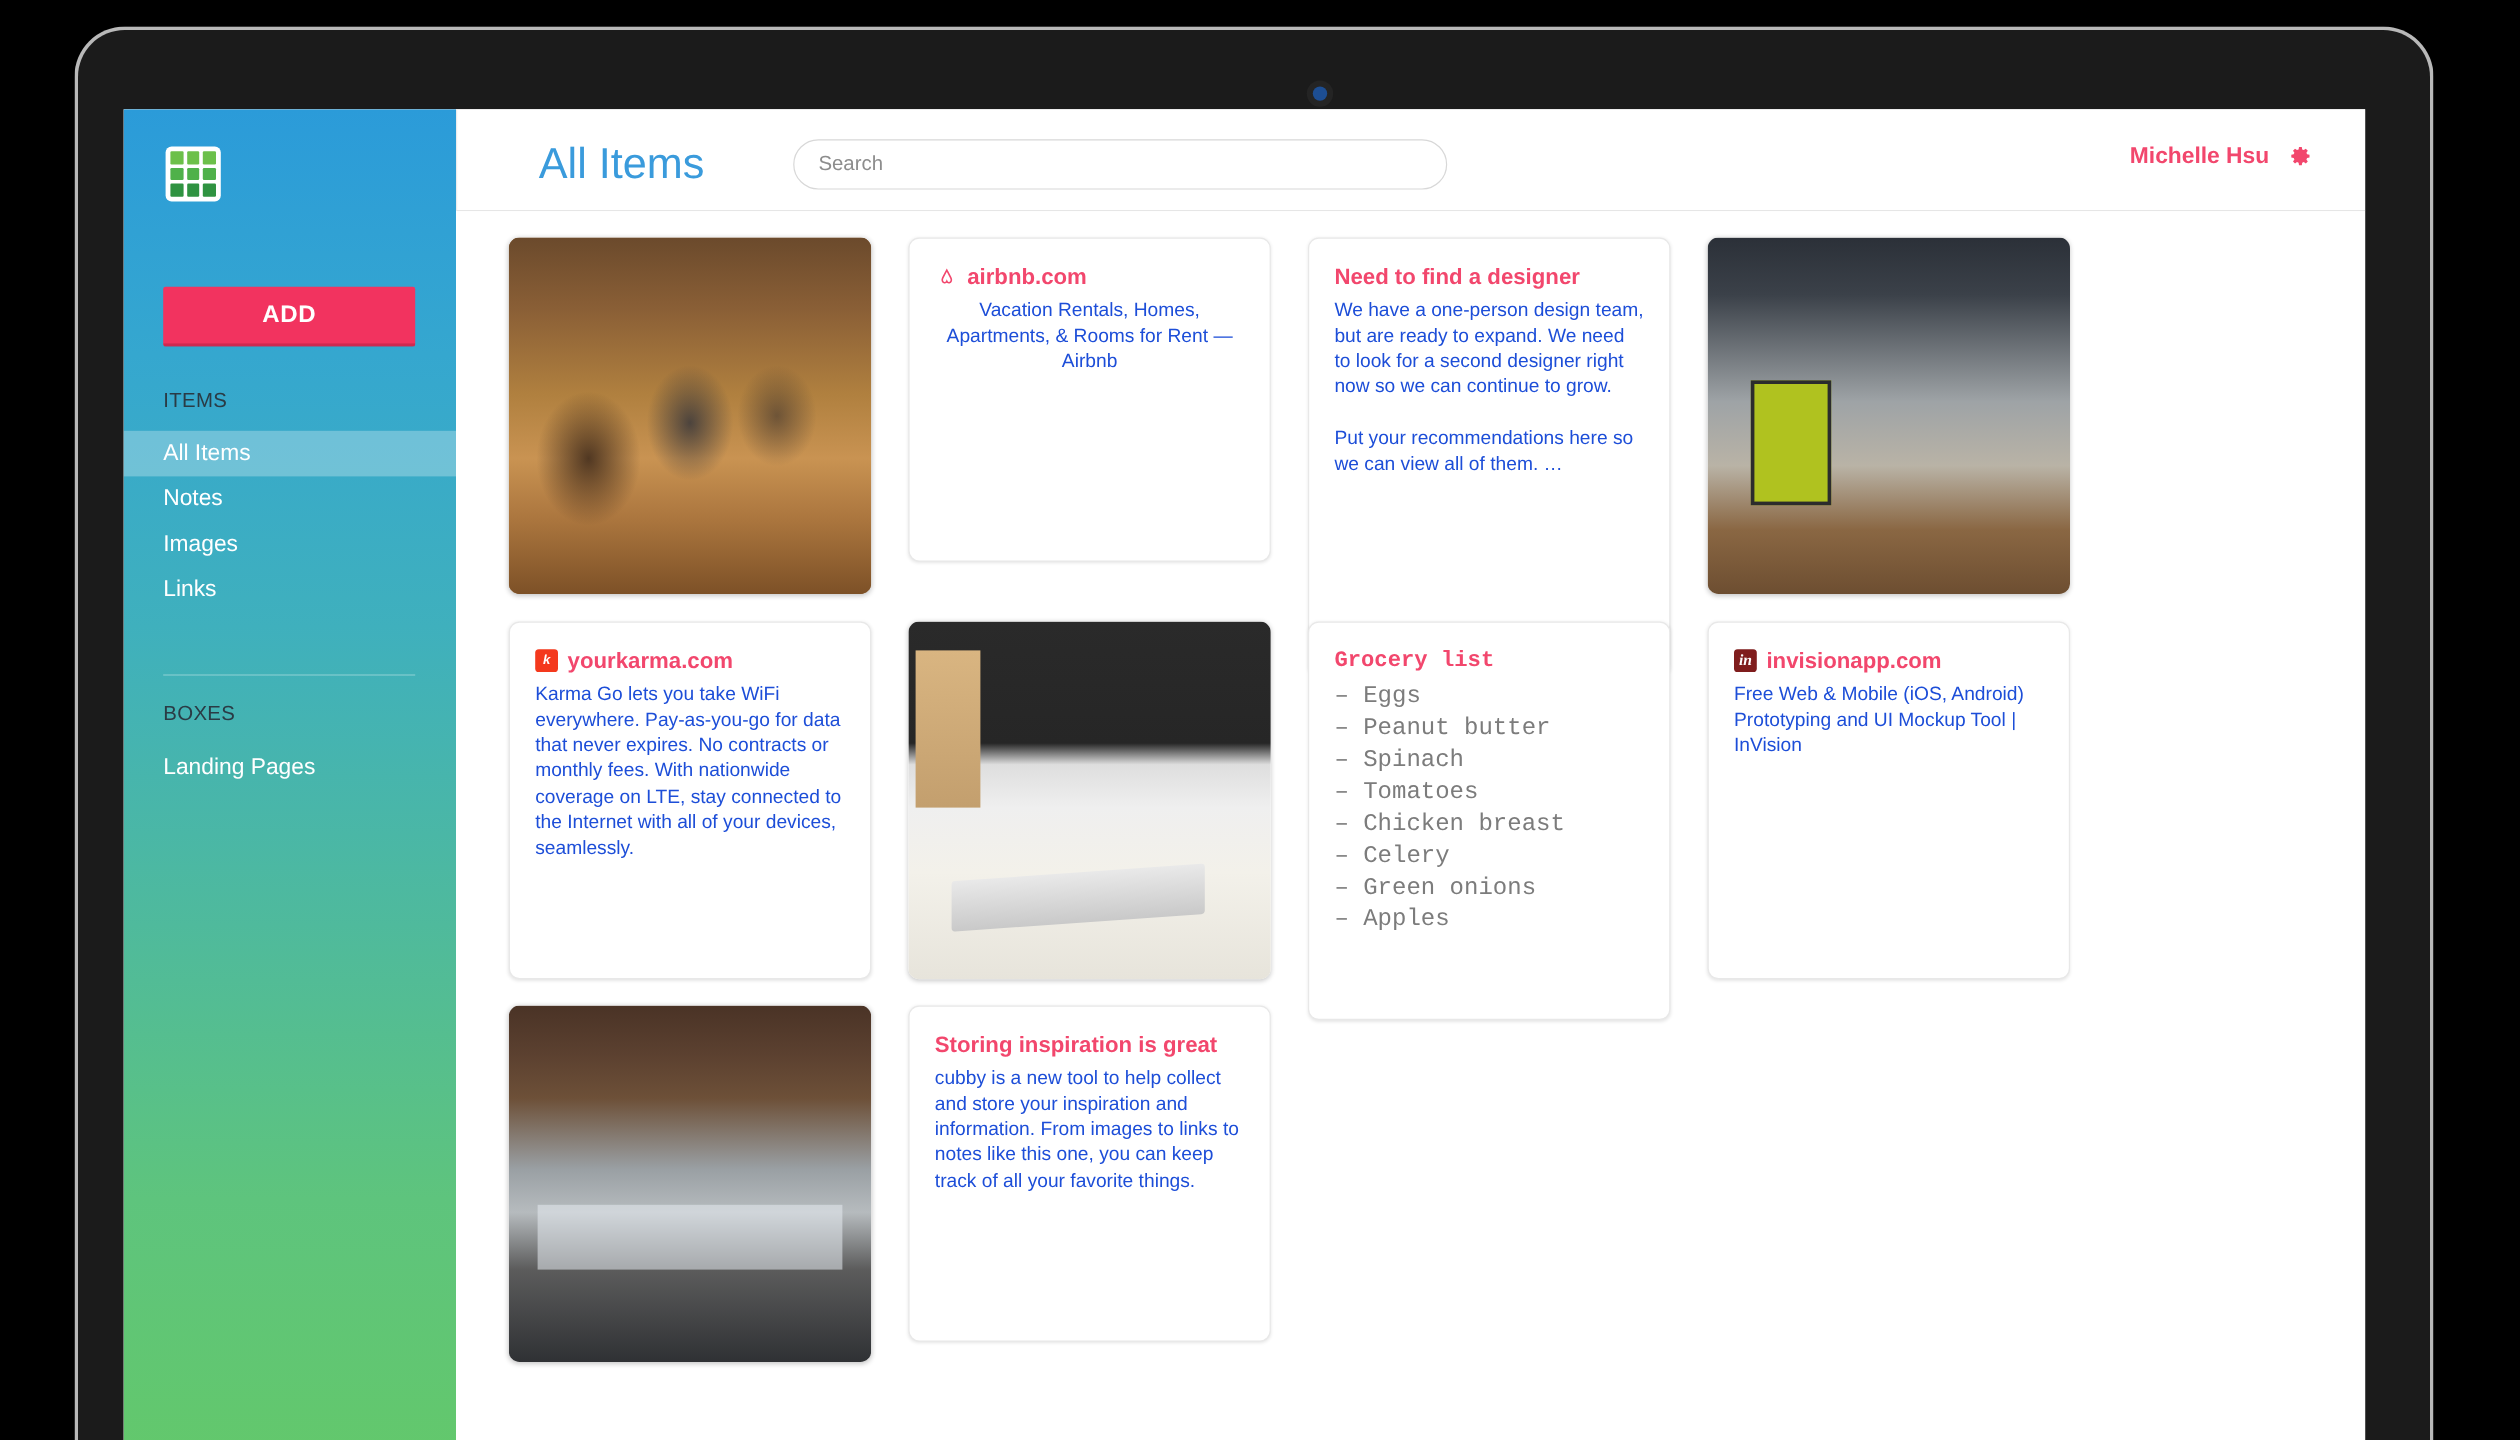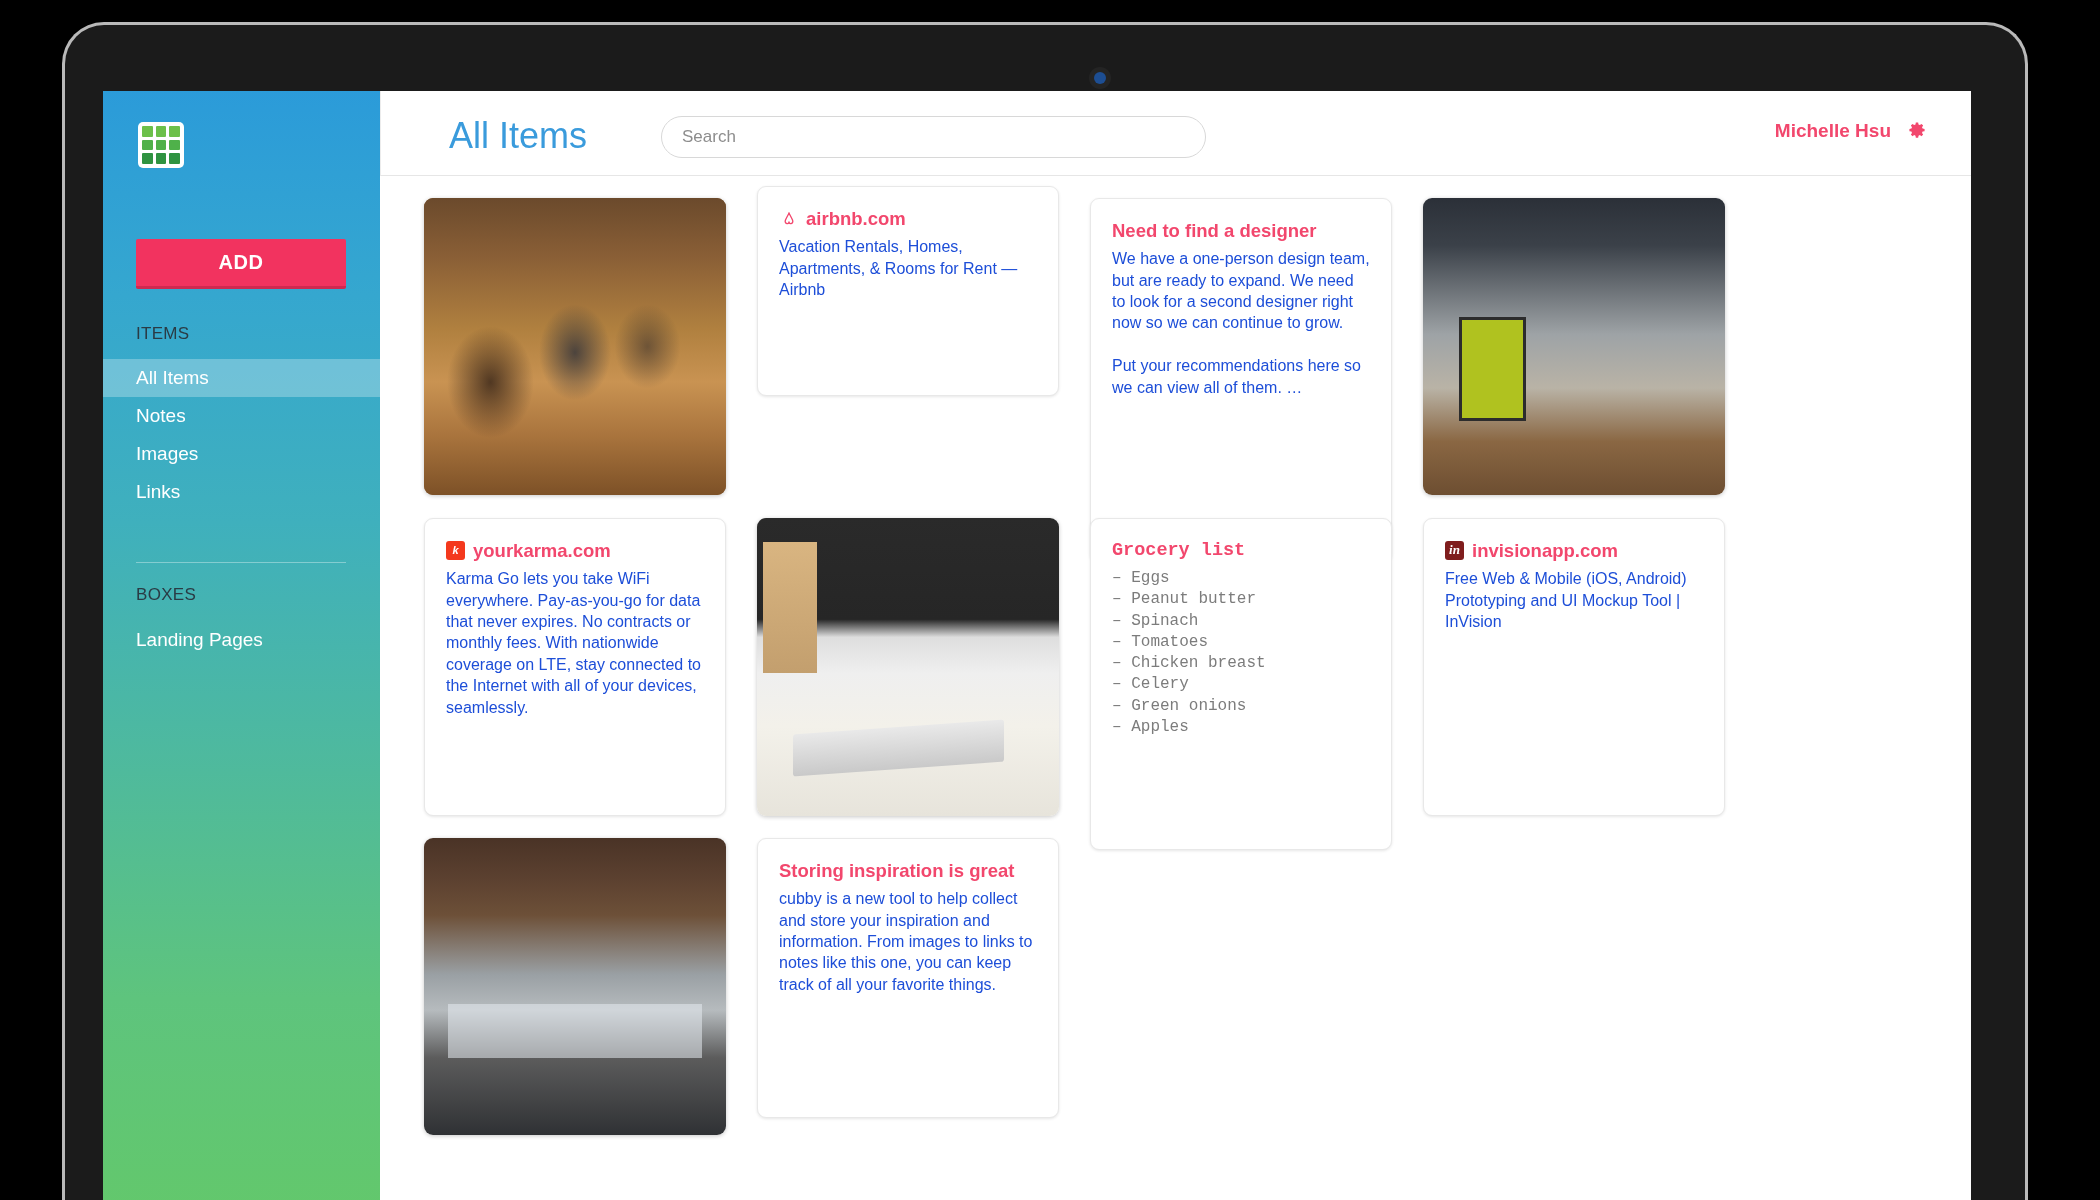--- a/index.html
+++ b/index.html
@@ -198,21 +198,21 @@
     width: 19px; height: 19px;
     border-radius: 3px;
     flex: 0 0 19px;
     display: flex; align-items: center; justify-content: center;
     font-size: 12px; color: #fff; font-weight: bold;
   }
   .fav.karma { background: #f4391d; font-style: italic; font-size: 11px; }
   .fav.invision { background: #7f1d1d; font-style: italic; font-family: "Liberation Serif", serif; font-size: 13px; }
   .fav.airbnb { background: transparent; }
 
-  .glist { font-size: 16px; line-height: 1.33; color: #7c7c7c; }
+  .glist { font-size: 20px; line-height: 1.33; color: #7c7c7c; }
 
   
   .ph { width: 100%; height: 100%; }
 
   .ph-bar {
     background:
       radial-gradient(ellipse 70px 90px at 22% 62%, rgba(40,25,18,.75), transparent 62%),
       radial-gradient(ellipse 60px 80px at 50% 52%, rgba(45,48,58,.78), transparent 60%),
       radial-gradient(ellipse 55px 70px at 74% 50%, rgba(60,50,45,.6), transparent 60%),
       linear-gradient(180deg, #6b4a2c 0%, #8a5f36 20%, #b0803f 44%, #c99352 62%, #a9743d 80%, #7d5127 100%),
@@ -331,21 +331,21 @@
         </span>
       </div>
     </div>
 
     <div id="content">
 
       <div class="card photo" style="left:44px; top:22px; width:302px; height:297px;">
         <div class="ph ph-bar"></div>
       </div>
 
-      <div class="card note" style="left:377px; top:10px; width:302px; height:210px;">
+      <div class="card note" style="left:377px; top:22px; width:302px; height:270px;text-align:center;">
         <div class="card-title">
           <span class="fav airbnb">
             <svg viewBox="0 0 24 24" width="18" height="18" fill="none" stroke="#f2476d" stroke-width="1.8">
               <path d="M12 4.2c1.4 2.6 3.6 6.6 4.7 9.1.9 2.1.2 4.3-1.9 4.8-1.5.3-2.3-.5-2.8-1.6-.5 1.1-1.3 1.9-2.8 1.6-2.1-.5-2.8-2.7-1.9-4.8C8.4 10.8 10.6 6.8 12 4.2z"></path>
             </svg>
           </span>
           <span>airbnb.com</span>
         </div>
         <div class="card-body">Vacation Rentals, Homes, Apartments, &amp; Rooms for Rent — Airbnb</div>
       </div>

